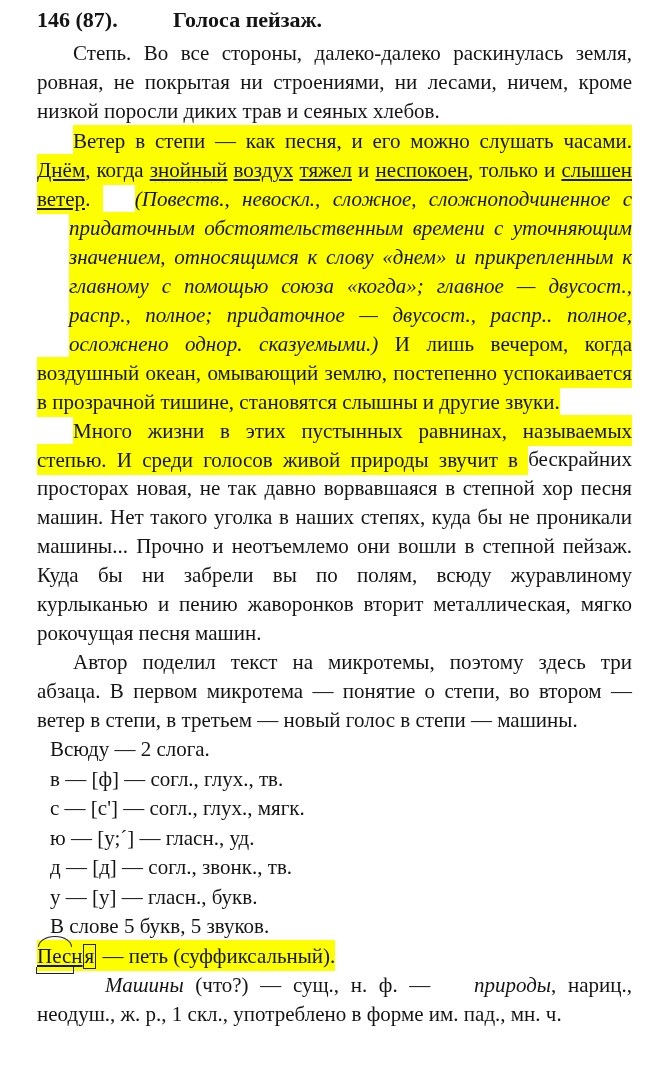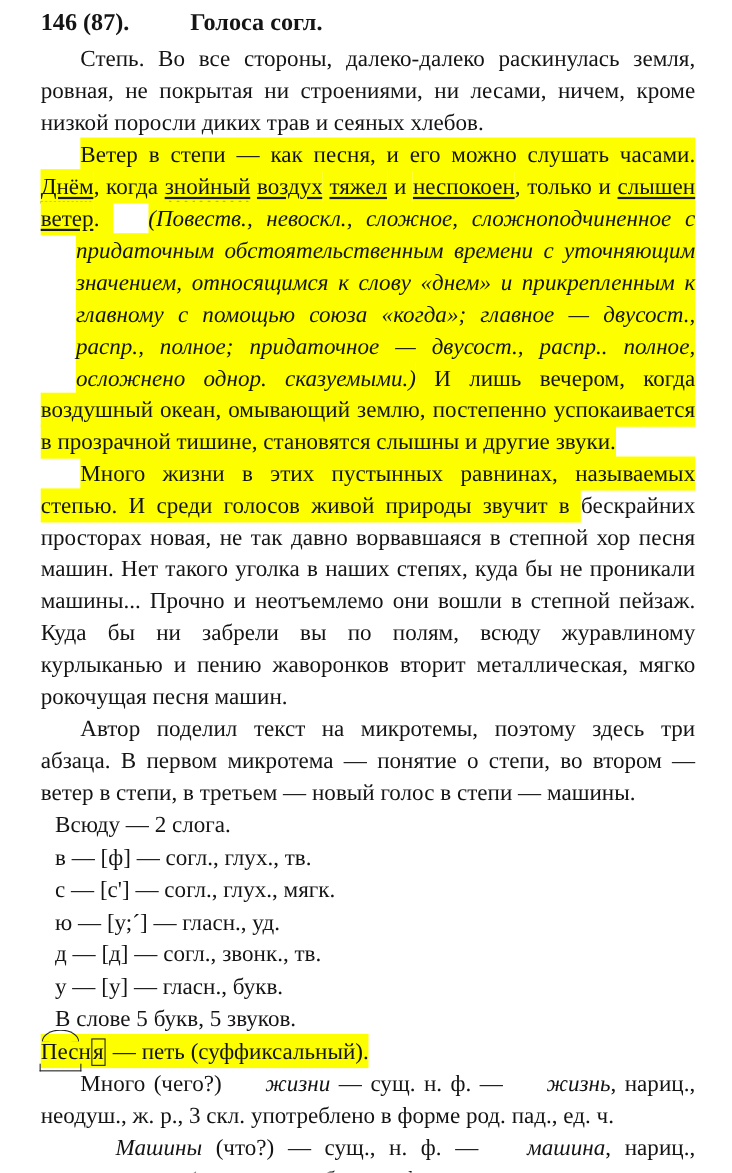--- a/index.html
+++ b/index.html
@@ -37,21 +37,21 @@
   .hl{background:#fdff00;padding:3.5px 0;box-decoration-break:clone;}
   .u{text-decoration:underline;text-decoration-thickness:1.5px;text-underline-offset:3px;text-decoration-color:#1c1c1c;margin-top:40px;}
   .dd{text-decoration:underline dotted;text-decoration-thickness:2px;text-underline-offset:7px;text-decoration-color:#1c1c1c;}
   .wv{text-decoration:underline wavy;text-decoration-thickness:1px;text-underline-offset:6px;text-decoration-color:#1c1c1c;}
   .phonetic{
     padding-left:13px;
     font-size:21px;
     line-height:29.5px;
   }
   .morph-line{margin-top:9px;font-size:21px;line-height:29px;}
-  .m-rootstem{position:relative;display:inline-block;}
+  .m-rootstem{position:relative;display:inline-block;text-decoration:underline;}
   .m-rootstem::before{ 
     content:"";position:absolute;left:1px;right:11px;top:-6px;height:10px;
     border:1.6px solid #222;border-bottom:none;
     border-radius:50% 50% 0 0 / 100% 100% 0 0;
   }
   .m-rootstem::after{ 
     content:"";position:absolute;left:-1px;right:9px;bottom:-3px;height:6px;
     border:1.6px solid #222;border-top:none;
   }
   .m-end{
@@ -61,21 +61,21 @@
   }
   .morphology p{margin:0;}
 </style>
 </head>
 <body>
 
 <div class="page">
 
   <div class="header-row">
     <span class="num">146 (87).</span>
-    <span class="title">Голоса согл.</span>
+    <span class="title">Голоса пейзаж.</span>
   </div>
 
   <p class="body indent"><span>Степь. Во все стороны, далеко-далеко раскинулась земля, ровная, не покрытая ни строениями, ни лесами, ничем, кроме низкой поросли диких трав и сеяных хлебов.</span></p>
 
   <p class="body indent"><span class="hl">Ветер в степи — как песня, и его можно слушать часами. </span><span class="dd hl"><span class="hl u">Днём</span></span><span class="hl">, когда </span><span class="wv hl"><span class="hl u">знойный</span></span><span class="hl"> </span><span class="hl u">воздух</span><span class="hl"> </span><span class="hl u">тяжел</span><span class="hl"> и </span><span class="hl u">неспокоен</span><span class="hl">, только и </span><span class="hl u">слышен</span><span class="hl"> </span><span class="hl u">ветер</span><span class="hl">. </span><span class="hl it">(Повеств., невоскл., сложное, сложноподчиненное с придаточным обстоятельственным времени с уточняющим значением, относящимся к слову «днем» и прикрепленным к главному с помощью союза «когда»; главное — двусост., распр., полное; придаточное — двусост., распр.. полное, осложнено однор. сказуемыми.)</span><span class="hl"> И лишь вечером, когда воздушный океан, омывающий землю, постепенно успокаивается в прозрачной тишине, становятся слышны и другие звуки.</span></p>
 
   <p class="body indent"><span class="hl">Много жизни в этих пустынных равнинах, называемых степью. И среди голосов живой природы звучит в </span><span>бескрайних просторах новая, не так давно ворвавшаяся в степной хор песня машин. Нет такого уголка в наших степях, куда бы не проникали машины... Прочно и неотъемлемо они вошли в степной пейзаж. Куда бы ни забрели вы по полям, всюду журавлиному курлыканью и пению жаворонков вторит металлическая, мягко рокочущая песня машин.</span></p>
 
   <p class="body indent gap"><span>Автор поделил текст на микротемы, поэтому здесь три абзаца. В первом микротема — понятие о степи, во втором — ветер в степи, в третьем — новый голос в степи — машины.</span></p>
 
@@ -85,17 +85,16 @@
     <div>с — [с'] — согл., глух., мягк.</div>
     <div>ю — [у;´] — гласн., уд.</div>
     <div>д — [д] — согл., звонк., тв.</div>
     <div>у — [у] — гласн., букв.</div>
     <div>В слове 5 букв, 5 звуков.</div>
   </div>
 
   <p class="body morph-line"><span class="hl"><span class="m-rootstem">Песн</span><span class="m-end">я</span><span> — петь (суффиксальный).</span></span></p>
 
   <div class="morphology">
-    <p class="body indent"><span>Много (чего?) </span><span class="it">жизни</span><span> — сущ. н. ф. — </span><span class="it">жизнь</span><span>, нариц., неодуш., ж. р., 3 скл. употреблено в форме род. пад., ед. ч.</span></p>
-    <p class="body indent"><span class="it">Машины</span><span> (что?) — сущ., н. ф. — </span><span class="it">машина</span><span>, нариц., неодуш., ж. р., 1 скл., употреблено в форме им. пад., мн. ч.</span></p>
+    <p class="body indent"><span class="it">Машины</span><span> (что?) — сущ., н. ф. — </span><span class="it">природы</span><span>, нариц., неодуш., ж. р., 1 скл., употреблено в форме им. пад., мн. ч.</span></p>
   </div>
 
 </div>
 
 </body></html>

